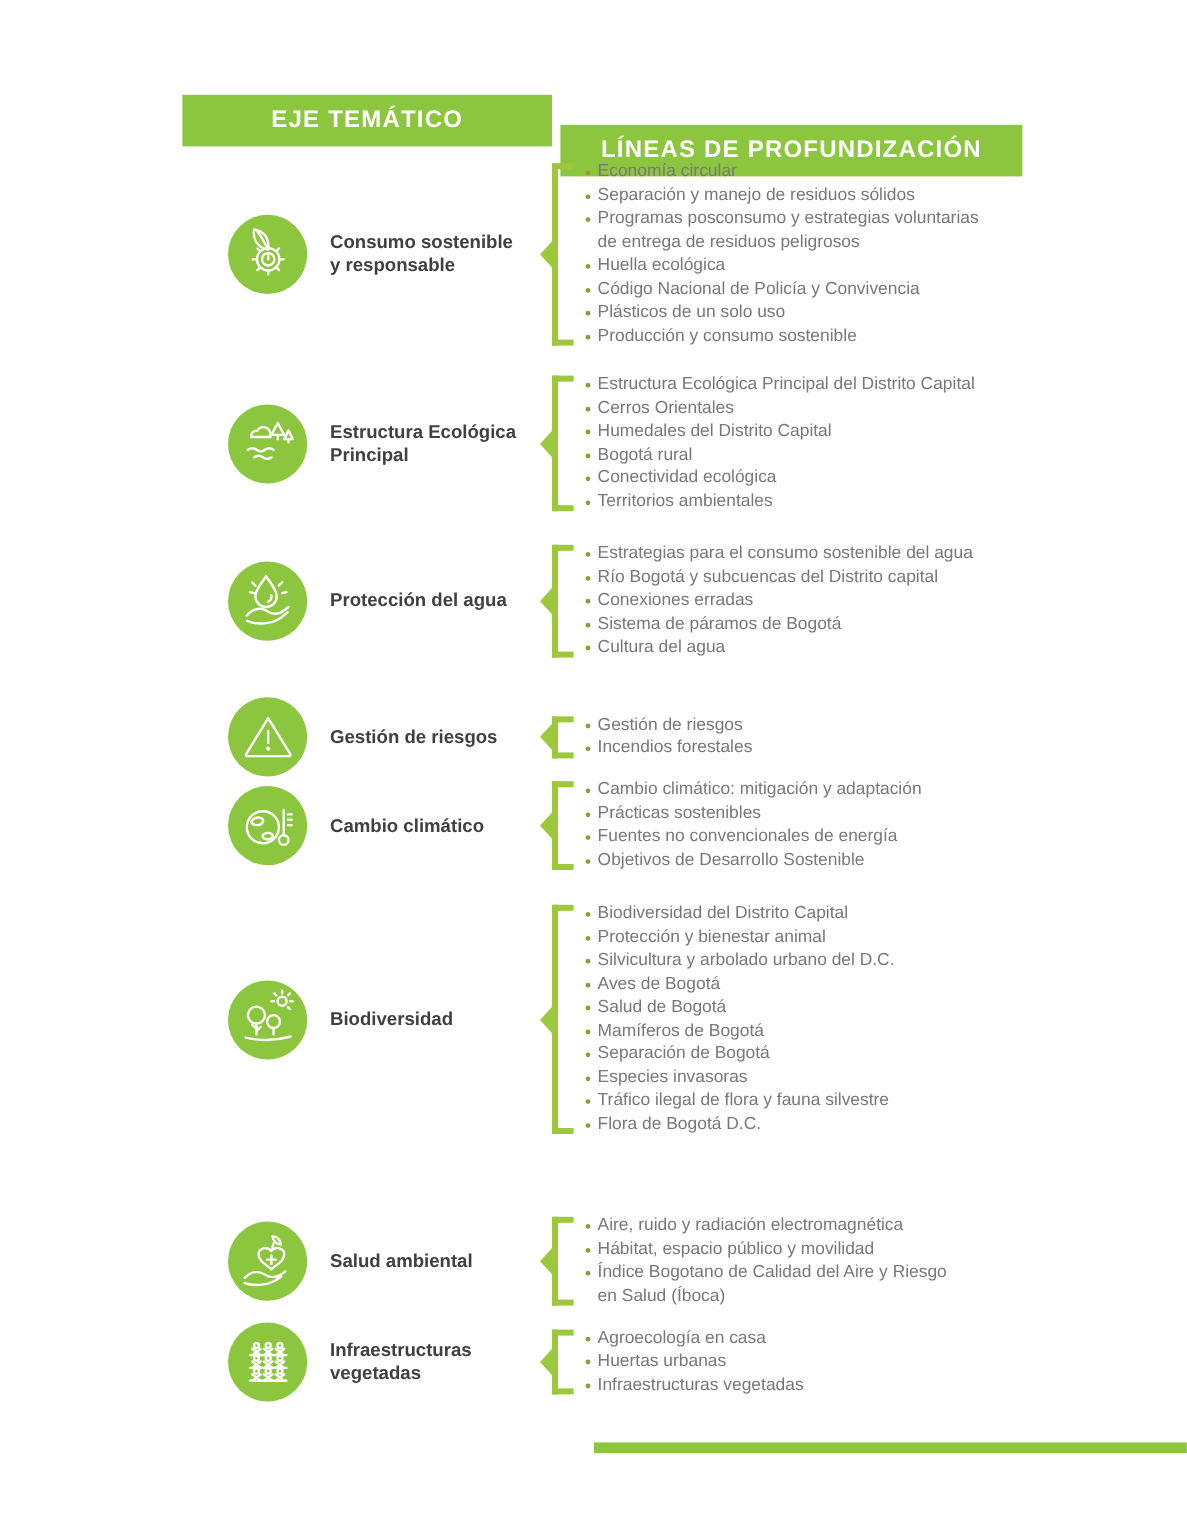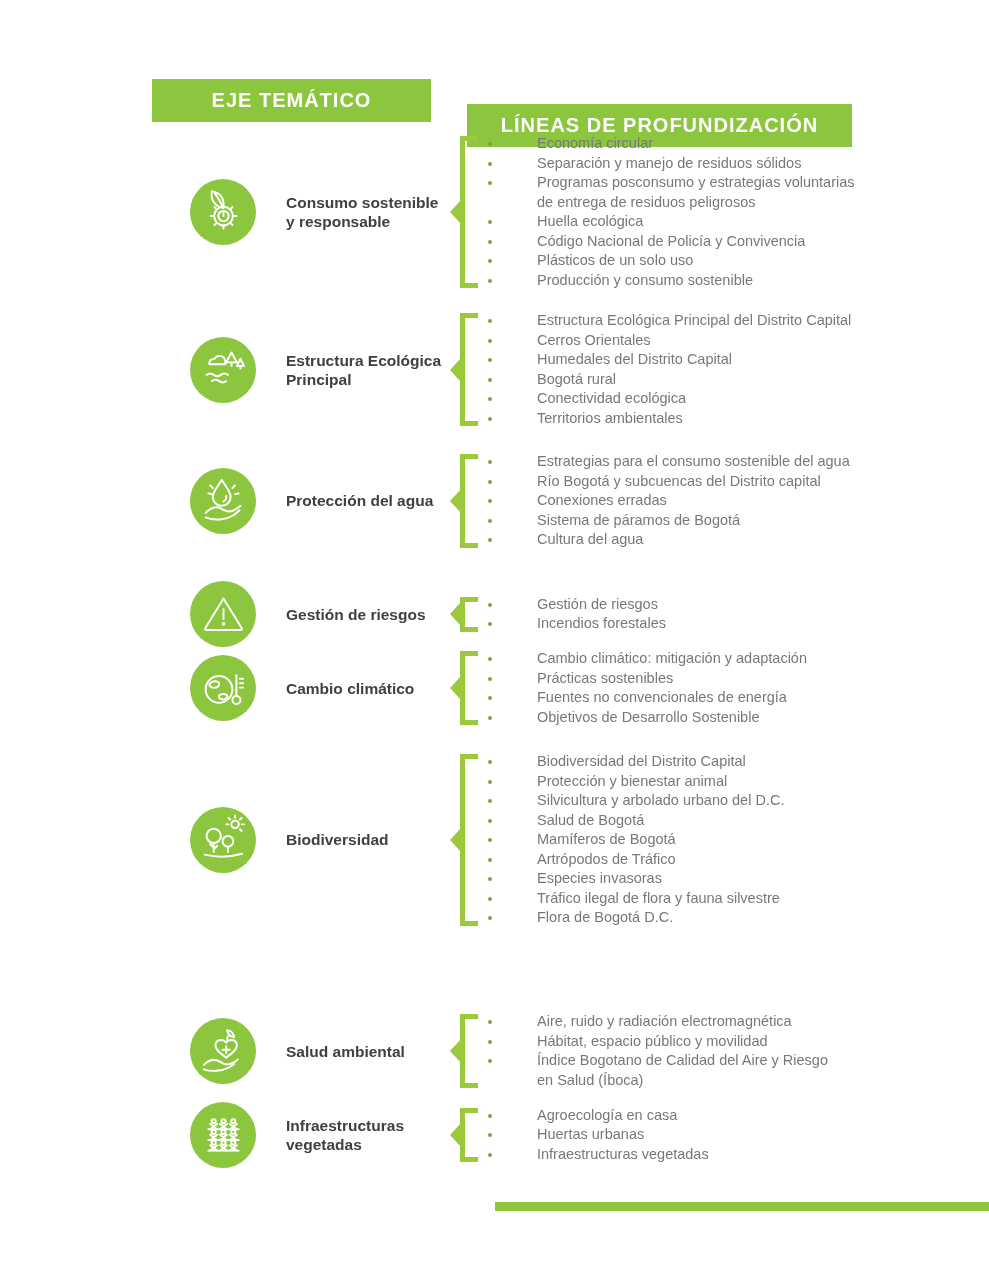--- a/index.html
+++ b/index.html
@@ -16,59 +16,59 @@
     font-family:"Liberation Sans", sans-serif;
   }
   .page{position:absolute;inset:0;background:#fff;}
 
   
   .hdr{
     position:absolute;top:79px;height:43px;background:var(--green);
     color:#fff;font-weight:700;font-size:20px;letter-spacing:1px;
     display:flex;align-items:center;justify-content:center;
   }
-  .hdr1{left:152px;width:279px;}
+  .hdr1{left:152px;width:308px;}
   .hdr2{left:467px;width:385px;margin-top:25px;}
 
   
   .section{position:absolute;left:152px;display:flex;align-items:center;}
   .section.s0{top:134px;}
   .section.s1{top:311px;}
   .section.s2{top:452px;}
   .section.s3{top:581px;}
   .section.s4{top:649px;}
   .section.s5{top:752px;}
   .section.s6{top:1012px;}
   .section.s7{top:1102px;justify-content:flex-end;}
 
   .left{width:308px;flex:none;display:flex;align-items:center;}
   .icon-wrap{
     width:66px;height:66px;border-radius:50%;background:var(--green);
     margin-left:38px;flex:none;display:flex;align-items:center;justify-content:center;
   }
   .icon-wrap svg{width:57px;height:57px;display:block;}
   .label{
-    margin-left:30px;font-weight:700;font-size:15.5px;line-height:19px;
+    margin-left:19px;font-weight:700;font-size:15.5px;line-height:19px;
     color:var(--label);white-space:pre-line;width:185px;
   }
 
   .right{display:flex;align-items:stretch;}
   .bracket{
     position:relative;flex:none;width:18px;margin:2px 0;
     border:5px solid var(--bracket);border-right:none;
   }
   .bracket .arrow{
     position:absolute;left:-15px;top:50%;margin-top:-12px;width:0;height:0;
     border-top:12px solid transparent;border-bottom:12px solid transparent;
     border-right:11px solid var(--bracket);
   }
   ul.items{list-style:none;padding:0 0 0 10px;width:400px;}
   ul.items li{
     display:flex;align-items:flex-start;
-    font-size:14.5px;line-height:19.5px;color:var(--text);gap:39px;
+    font-size:14.5px;line-height:19.5px;color:var(--text);
   }
   .bullet{
     flex:none;width:4px;height:4px;border-radius:50%;
     background:var(--bullet);margin:8px 6px 0 0;
   }
   .item-text{white-space:pre-line;}
 
   .bottom-bar{
     position:absolute;left:495px;top:1202px;width:494px;height:9px;
     background:var(--green);
@@ -332,29 +332,33 @@
             <li>
               <span class="bullet"></span>
               <span class="item-text">Protección y bienestar animal</span>
             </li>
             <li>
               <span class="bullet"></span>
               <span class="item-text">Silvicultura y arbolado urbano del D.C.</span>
             </li>
             <li>
               <span class="bullet"></span>
+              <span class="item-text">Aves de Bogotá</span>
+            </li>
+            <li>
+              <span class="bullet"></span>
               <span class="item-text">Salud de Bogotá</span>
             </li>
             <li>
               <span class="bullet"></span>
               <span class="item-text">Mamíferos de Bogotá</span>
             </li>
             <li>
               <span class="bullet"></span>
-              <span class="item-text">Artrópodos de Tráfico</span>
+              <span class="item-text">Separación de Bogotá</span>
             </li>
             <li>
               <span class="bullet"></span>
               <span class="item-text">Especies invasoras</span>
             </li>
             <li>
               <span class="bullet"></span>
               <span class="item-text">Tráfico ilegal de flora y fauna silvestre</span>
             </li>
             <li>

